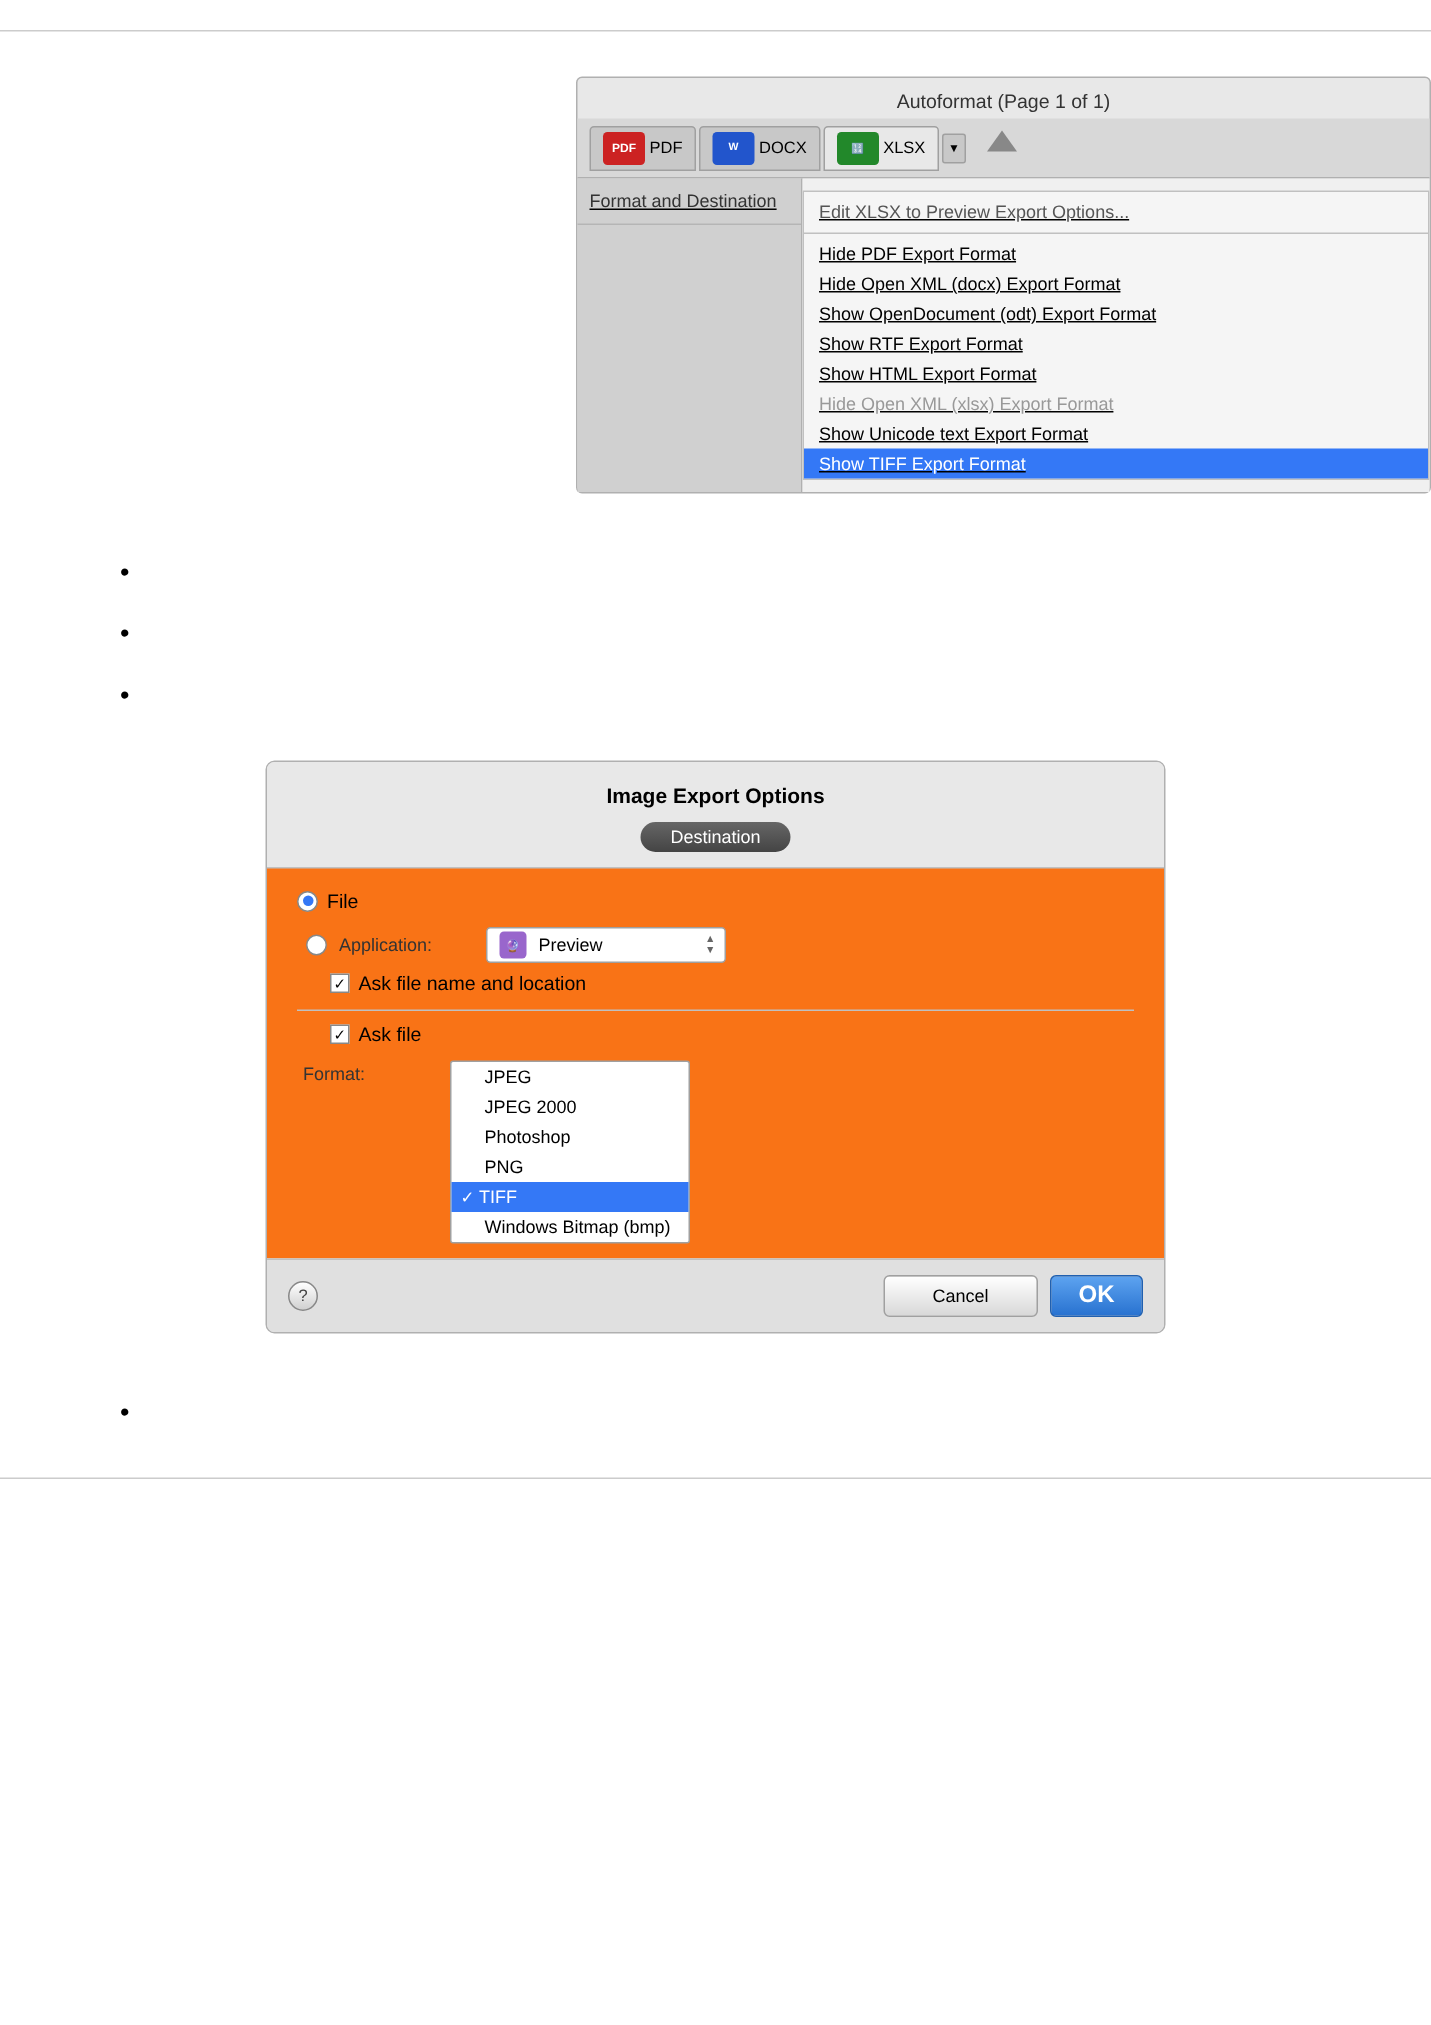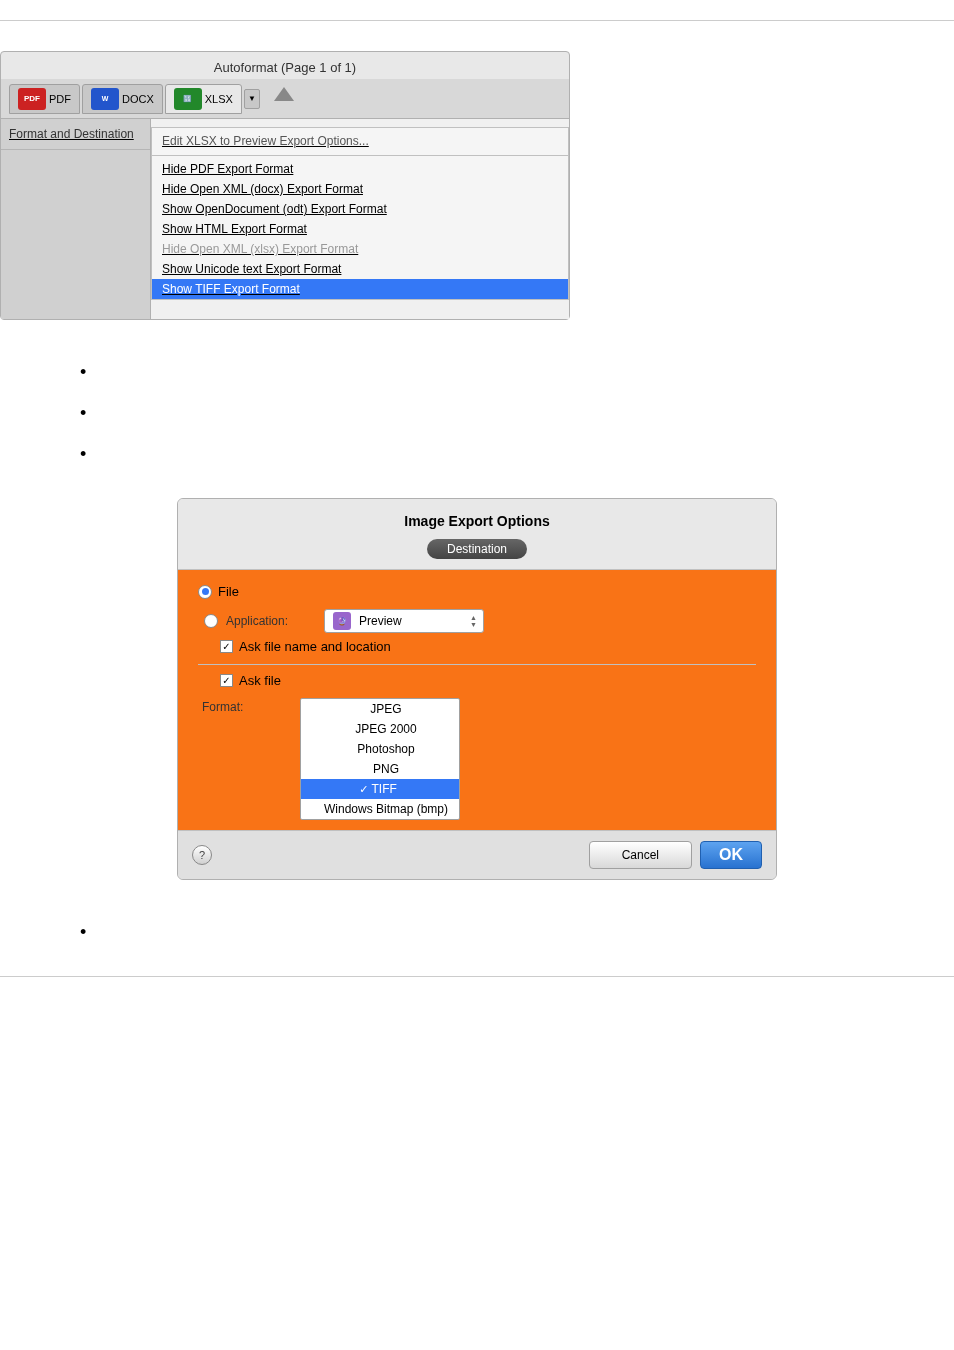--- a/index.html
+++ b/index.html
@@ -22,21 +22,21 @@
     .top-border {
       width: 100%;
       height: 1px;
       background: #ccc;
       margin-bottom: 30px;
     }
 
     
     .autoformat-section {
       display: flex;
-      justify-content: flex-start;
+      justify-content: flex-end;
       margin-bottom: 30px;
     }
 
     .autoformat-panel {
       width: 570px;
       background: #e8e8e8;
       border: 1px solid #b0b0b0;
       border-radius: 4px;
       overflow: visible;
       position: relative;
@@ -325,21 +325,20 @@
       border-radius: 2px;
       min-width: 160px;
       position: relative;
     }
 
     .format-option {
       padding: 3px 10px 3px 22px;
       font-size: 12px;
       cursor: pointer;
       color: #000;
-      text-align: center;
     }
 
     .format-option.selected {
       background: #3478f6;
       color: #fff;
     }
 
     .format-option.checked {
       padding-left: 6px;
     }
@@ -507,20 +506,21 @@
         <div class="left-panel">
           <div class="left-panel-label">Format and Destination</div>
         </div>
         <div class="right-panel">
           <div class="dropdown-menu">
             <div class="menu-item header-item">Edit XLSX to Preview Export Options...</div>
             <div class="menu-divider"></div>
             <div class="menu-item">Hide PDF Export Format</div>
             <div class="menu-item">Hide Open XML (docx) Export Format</div>
             <div class="menu-item">Show OpenDocument (odt) Export Format</div>
+            <div class="menu-item">Show RTF Export Format</div>
             <div class="menu-item">Show HTML Export Format</div>
             <div class="menu-item disabled">Hide Open XML (xlsx) Export Format</div>
             <div class="menu-item">Show Unicode text Export Format</div>
             <div class="menu-item selected">Show TIFF Export Format</div>
           </div>
         </div>
       </div>
     </div>
   </div>
 

